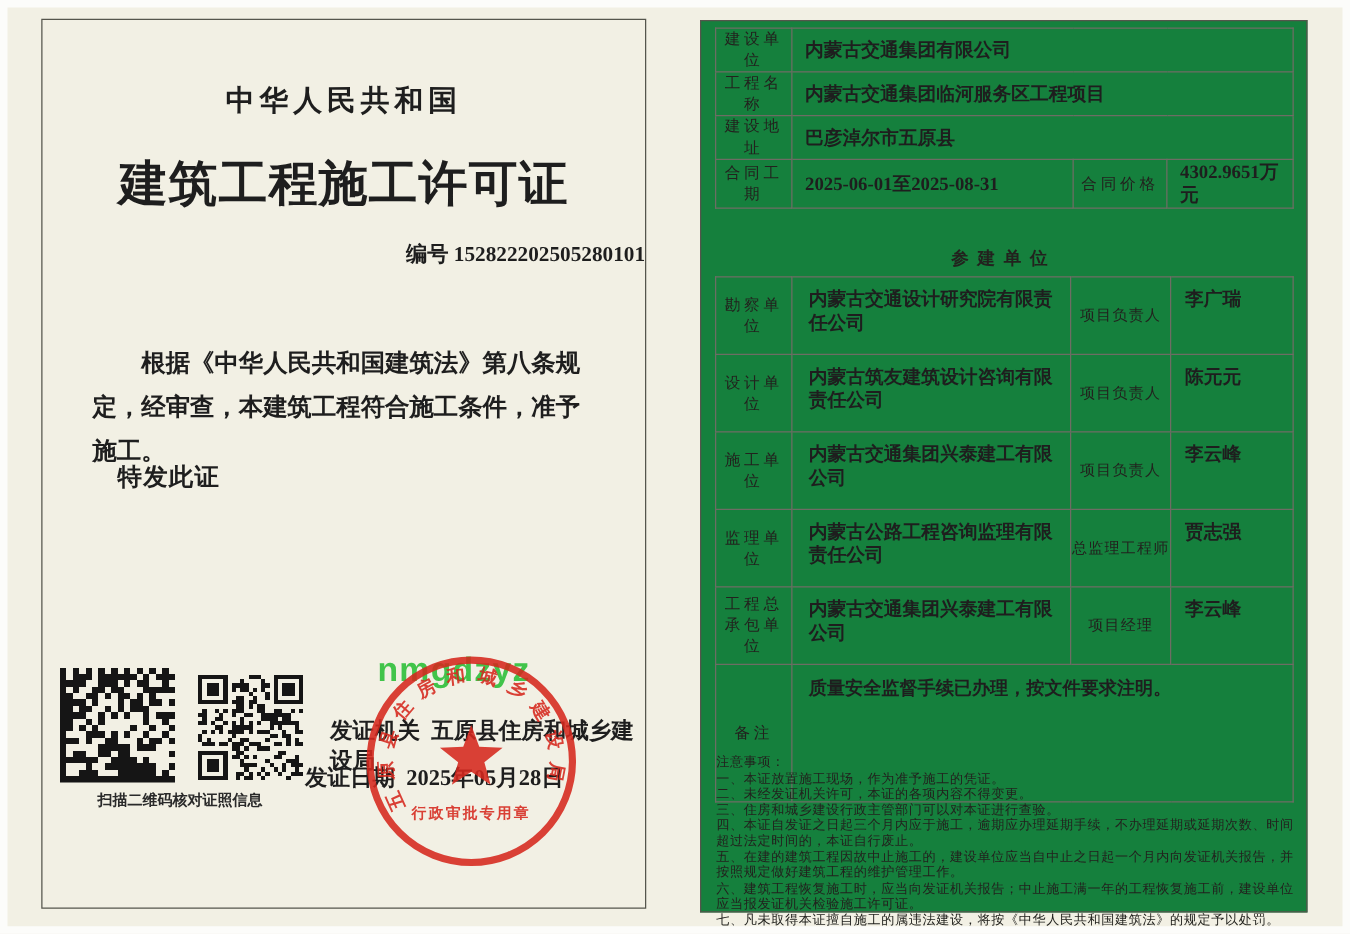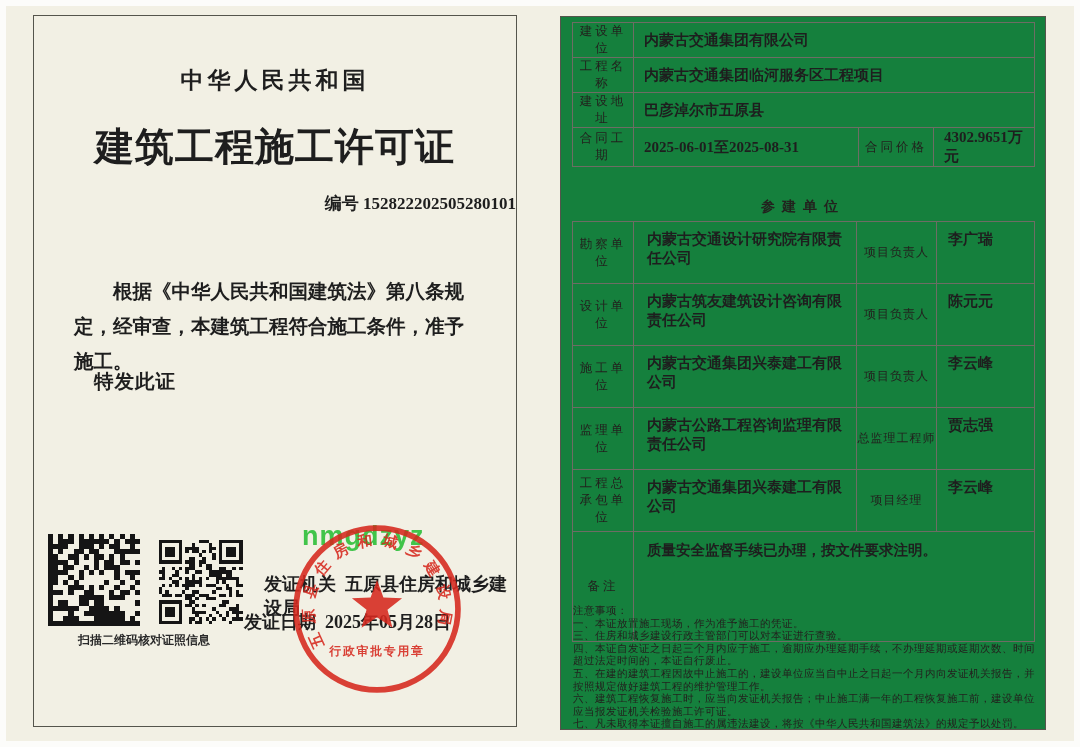--- a/index.html
+++ b/index.html
@@ -562,20 +562,21 @@
       <tr class="remark-row">
         <td class="lbl">备注</td>
         <td class="remark-val" colspan="3">质量安全监督手续已办理，按文件要求注明。</td>
       </tr>
     </tbody>
       </table>
 
     <div class="notes">
       <div>注意事项：</div>
       <div>一、本证放置施工现场，作为准予施工的凭证。</div>
+      <div>二、未经发证机关许可，本证的各项内容不得变更。</div>
       <div>三、住房和城乡建设行政主管部门可以对本证进行查验。</div>
       <div>四、本证自发证之日起三个月内应于施工，逾期应办理延期手续，不办理延期或延期次数、时间超过法定时间的，本证自行废止。</div>
       <div>五、在建的建筑工程因故中止施工的，建设单位应当自中止之日起一个月内向发证机关报告，并按照规定做好建筑工程的维护管理工作。</div>
       <div>六、建筑工程恢复施工时，应当向发证机关报告；中止施工满一年的工程恢复施工前，建设单位应当报发证机关检验施工许可证。</div>
       <div>七、凡未取得本证擅自施工的属违法建设，将按《中华人民共和国建筑法》的规定予以处罚。</div>
     </div>
   </div>
 </div>
 
 </body></html>

